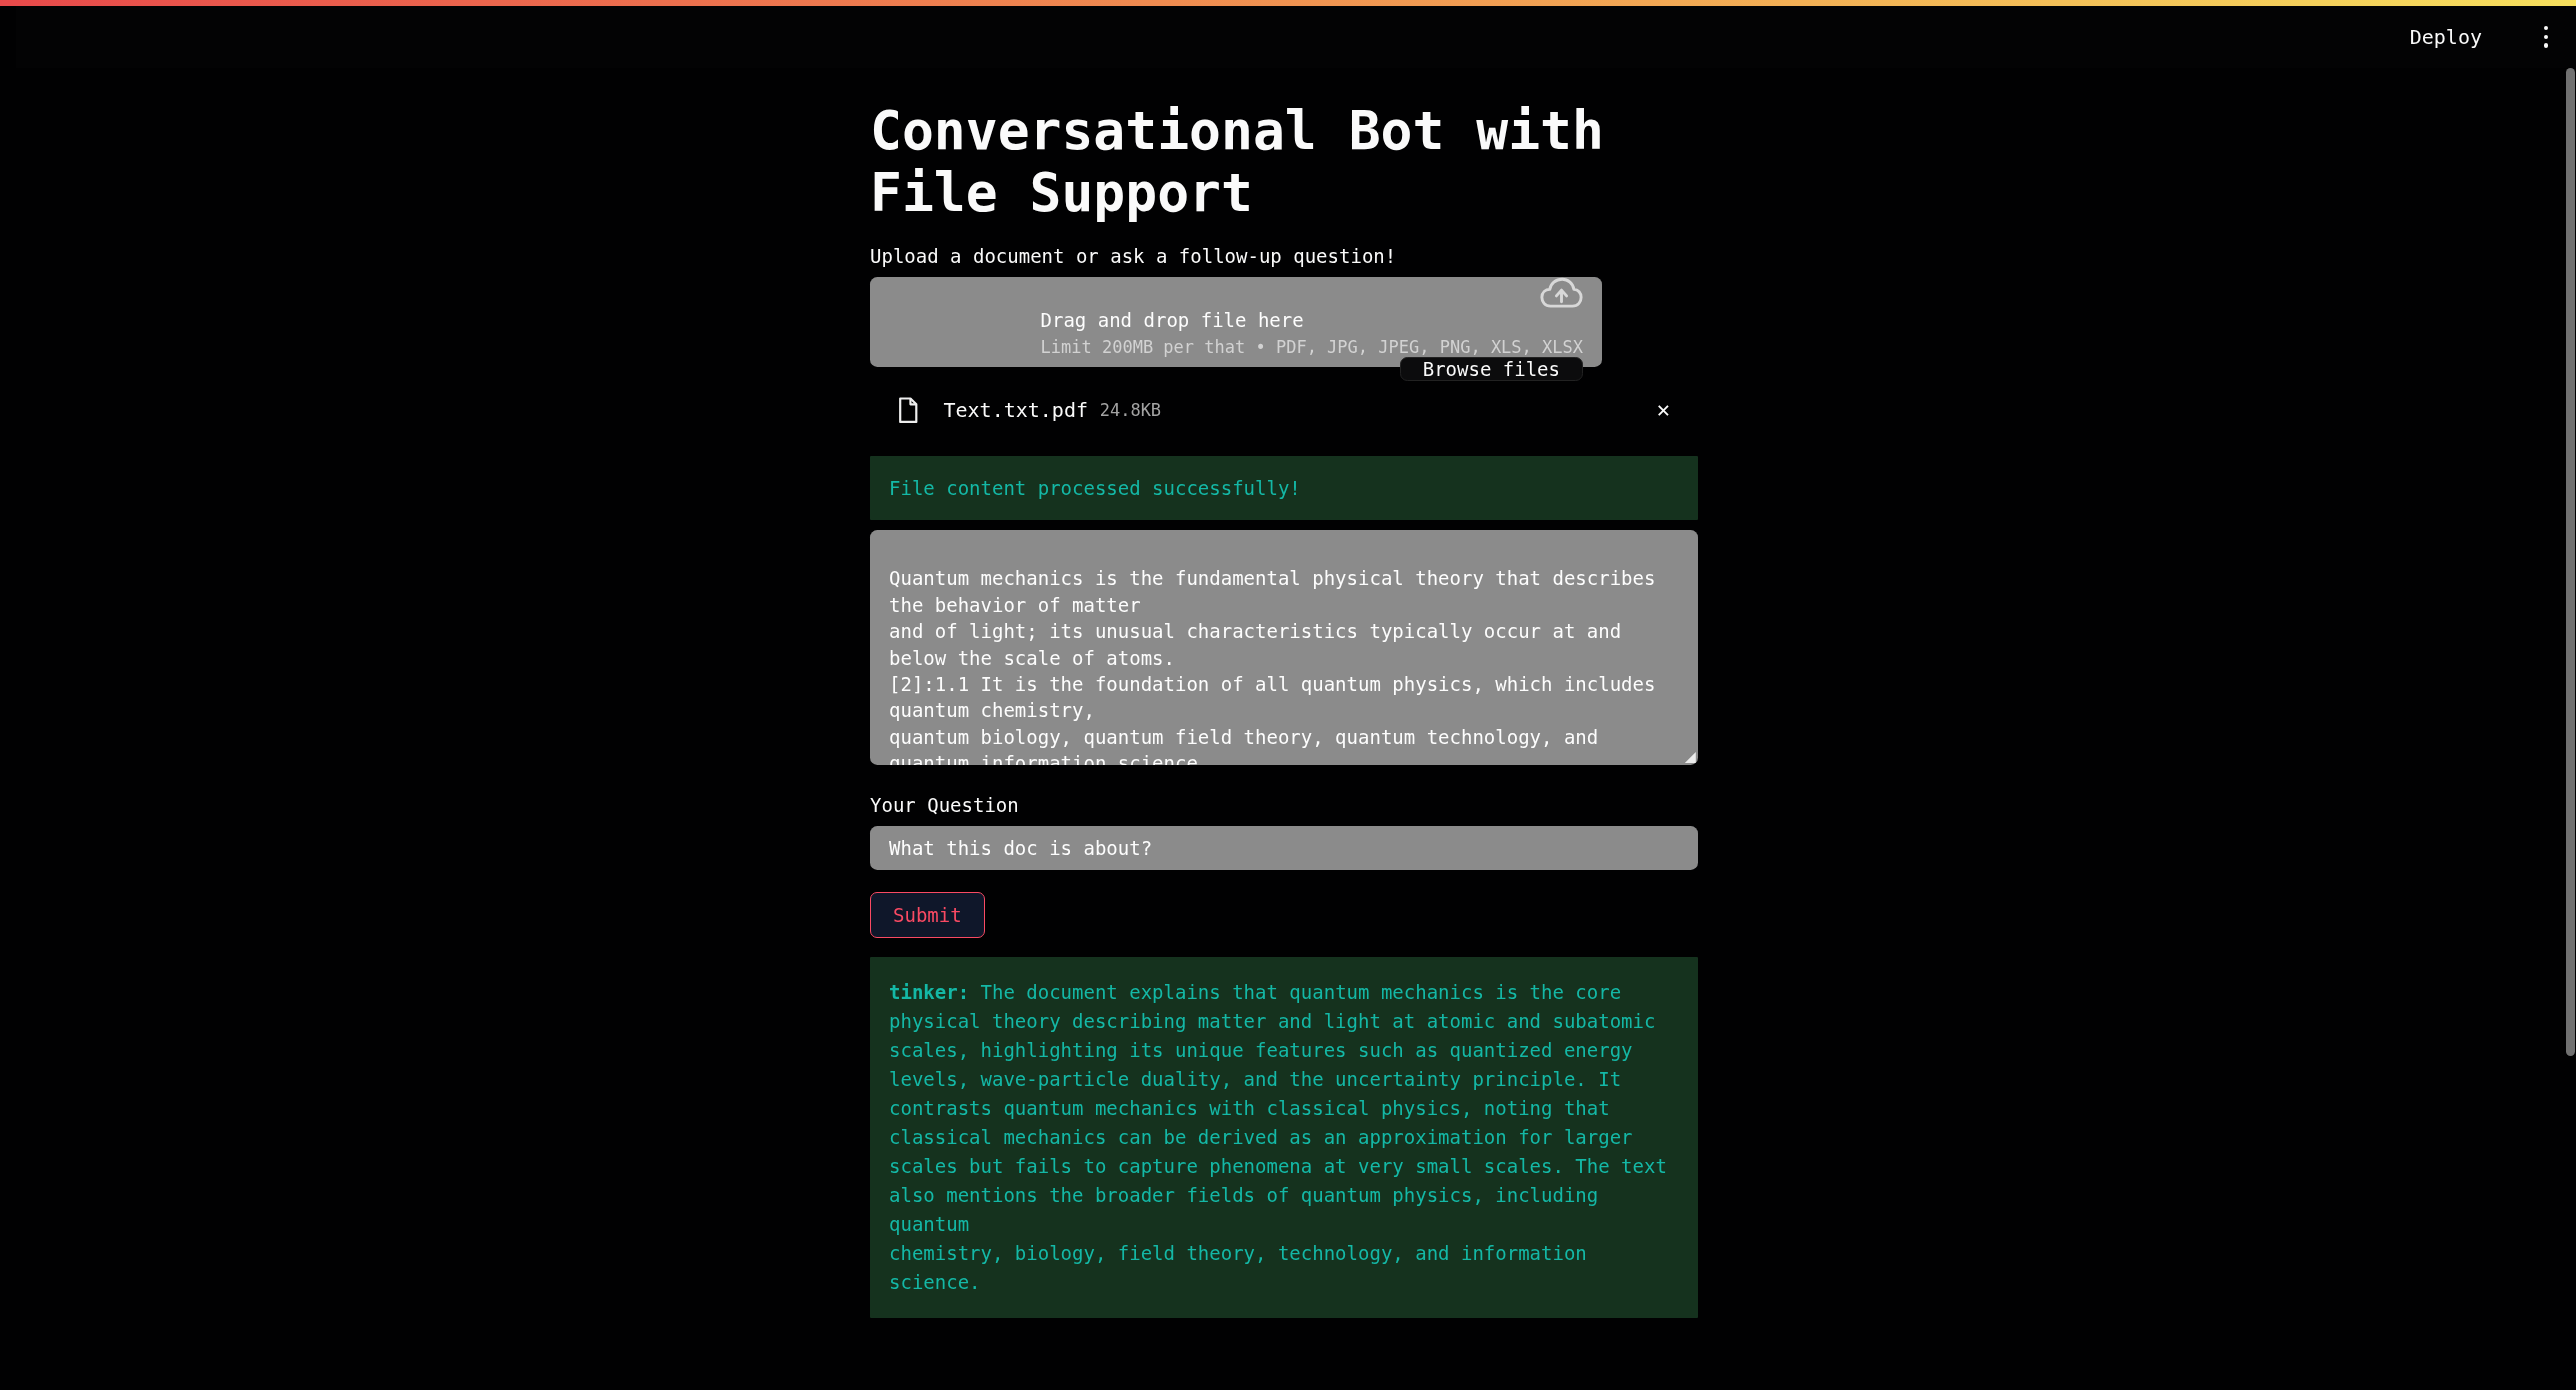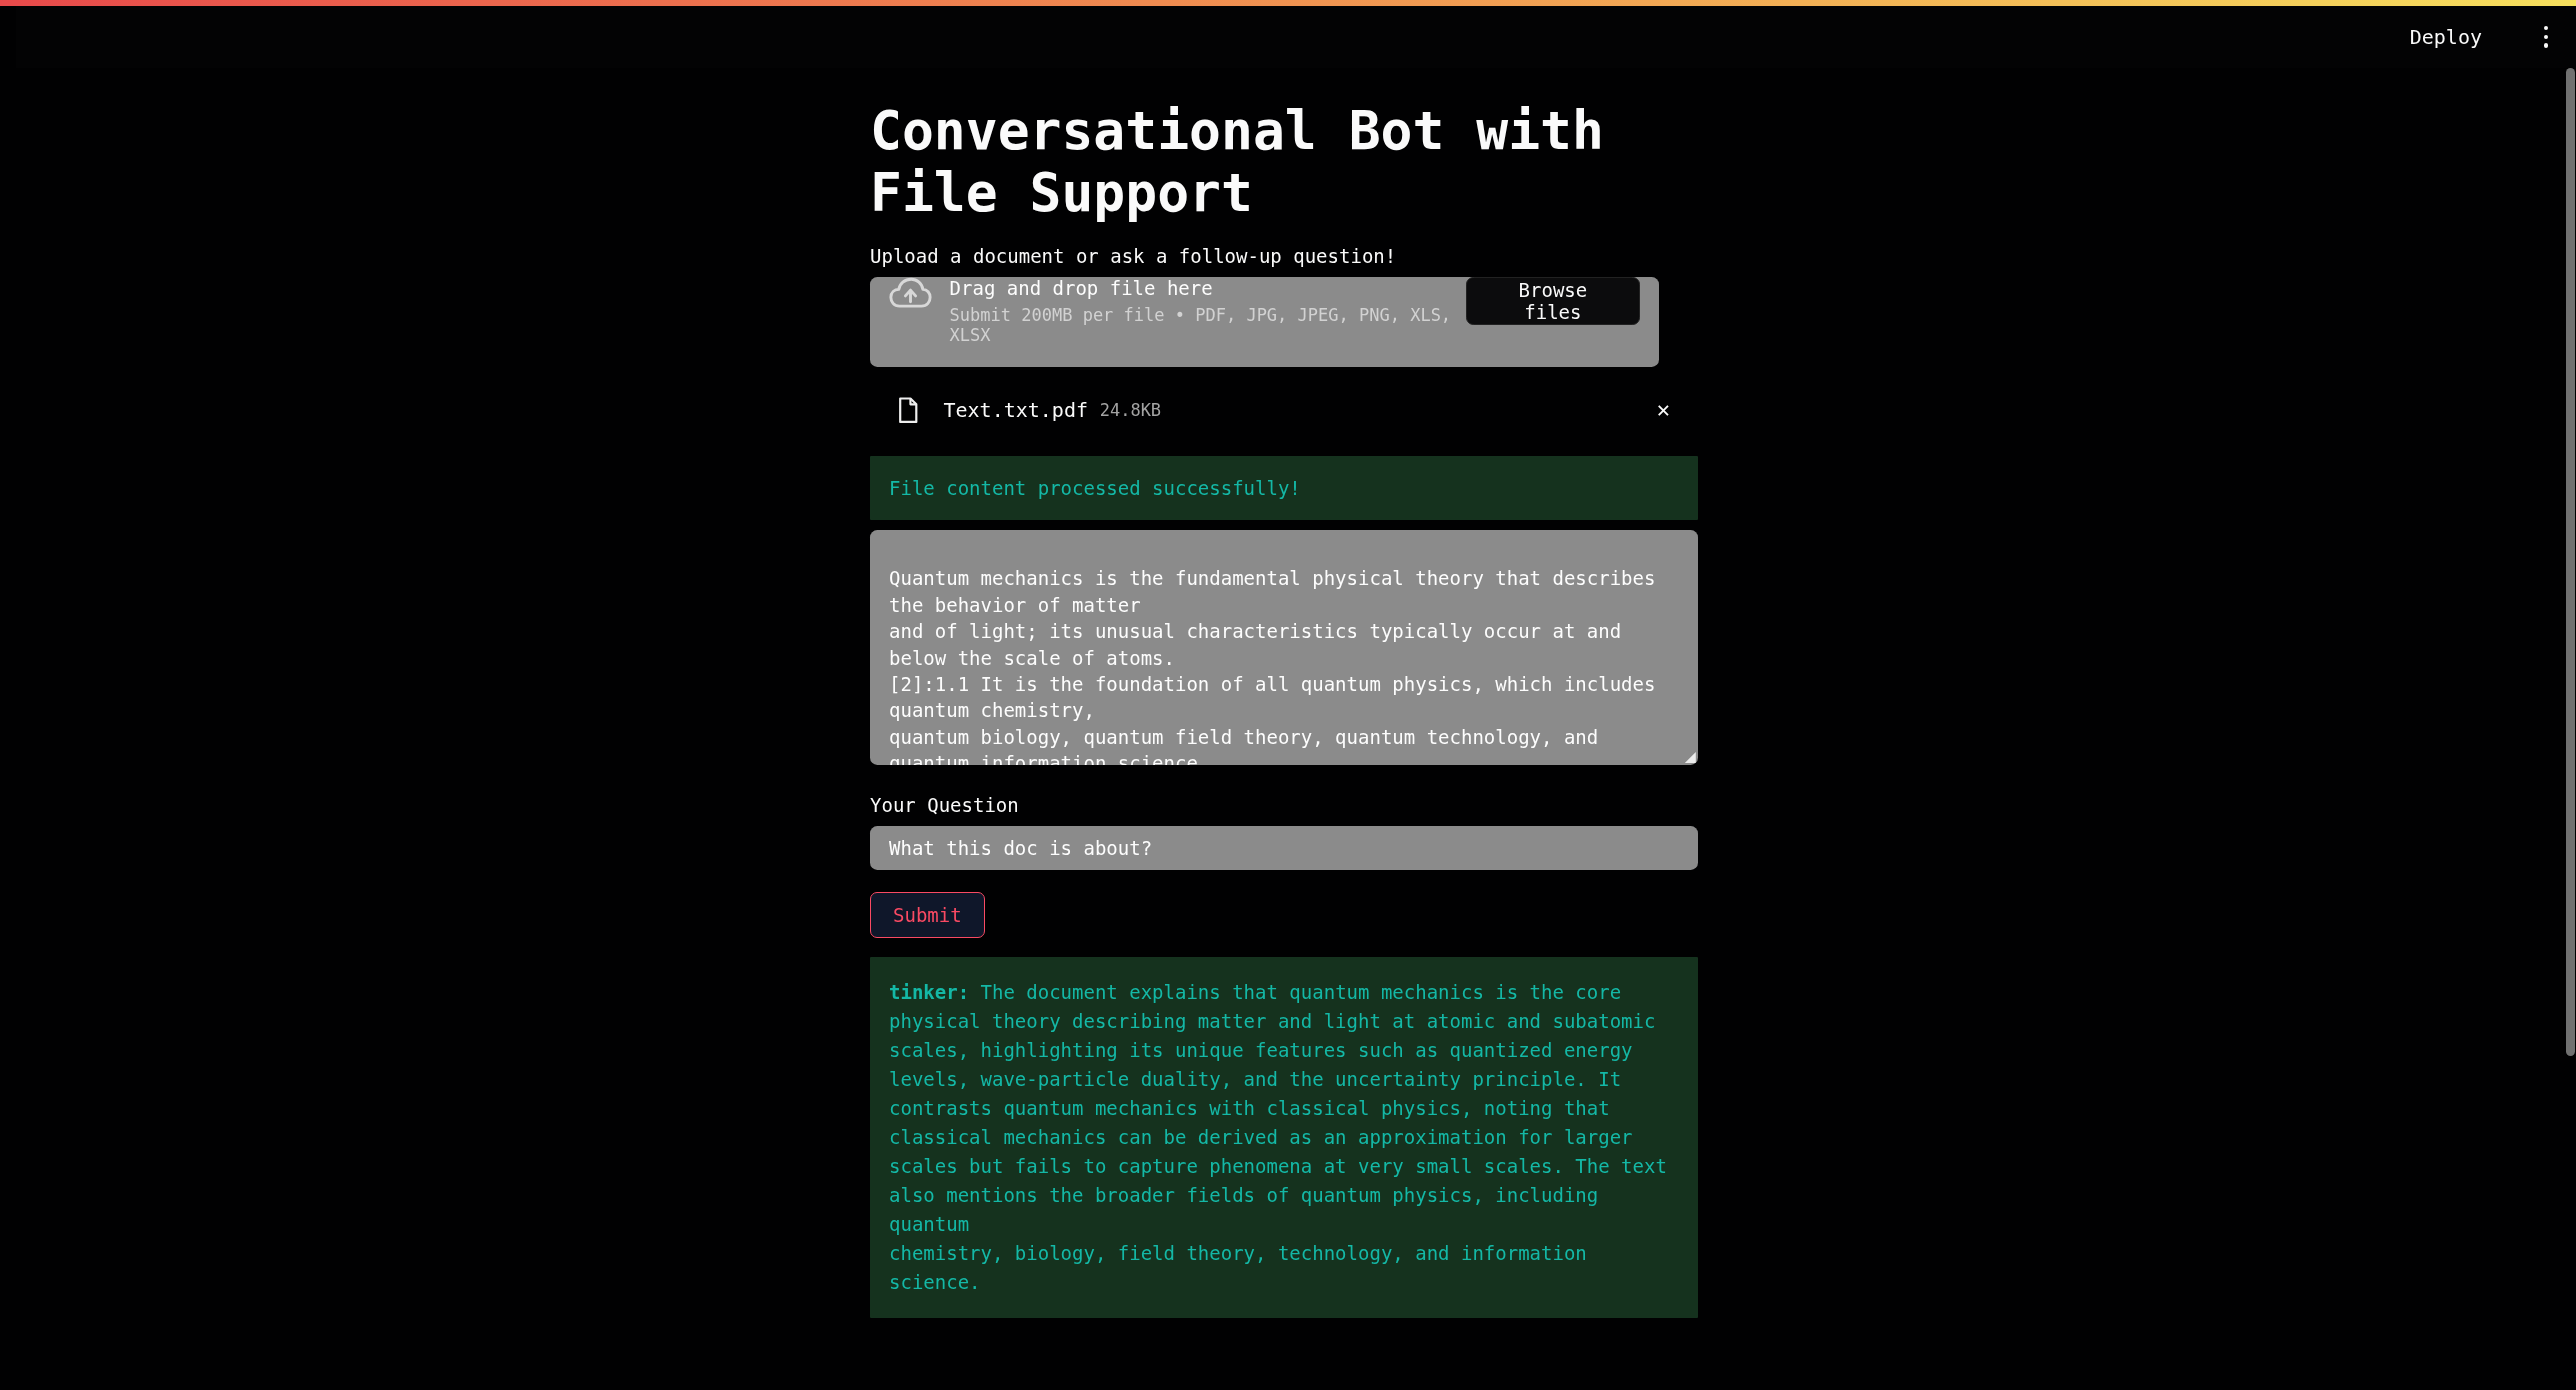--- a/index.html
+++ b/index.html
@@ -22,22 +22,22 @@
     background:#717171; border-radius:5.1px; }
 
   .main-col { position:absolute; top:68px; left:870px; width:828px; }
 
   .page-title { margin-top:32px; color:#fafafa; font-size:53px; line-height:62px;
     font-weight:bold; letter-spacing:0; }
   .page-subtitle { margin-top:20.5px; color:#fafafa; font-size:19px; }
 
   .field-label { margin-top:29px; color:#fafafa; font-size:19px; }
 
-  .dropzone { margin-top:10.3px; width:789px; height:90px; background:#8b8b8b;
-    border-radius:7.3px; display:flex; align-items:flex-start; padding:0 19px; }
+  .dropzone { margin-top:10.3px; width:732px; height:90px; background:#8b8b8b;
+    border-radius:7.3px; display:flex; align-items:flex-end; padding:0 19px;flex-direction:column; }
   .dz-texts { margin-left:17.6px; }
   .dz-title { color:#fdfdfd; font-size:19px; }
   .dz-hint { margin-top:6.6px; color:#d2d2d2; font-size:17px; }
   .browse-btn { margin-left:auto; height:48px; padding:0 22px; background:#0c0c0d;
     color:#fafafa; font-size:19px; font-family:inherit; border:0.7px solid #222;
     border-radius:7.3px; cursor:pointer; }
 
   .file-row { margin-top:19px; width:828px; height:48px; display:flex; align-items:center;
     padding:0 28px;justify-content:space-between; }
   .file-name { margin-left:25px; color:#fafafa; font-size:20px; }
@@ -95,21 +95,21 @@
 
   <div class="dropzone">
     <span>
       <svg width="43" height="32" viewBox="0 0 58 44">
         <path d="M14 40 C6 40 2 34 2 28 C2 21 7 17 13 17 C14 9 21 3 30 3 C38 3 45 9 46 17 C52 17 56 22 56 28 C56 34 52 40 44 40 Z" fill="none" stroke="#d8d8d8" stroke-width="4" stroke-linejoin="round"></path>
         <path d="M29 34 L29 20 M22 26 L29 18 L36 26" fill="none" stroke="#d8d8d8" stroke-width="4" stroke-linecap="round" stroke-linejoin="round"></path>
       </svg>
     </span>
     <div class="dz-texts">
       <div class="dz-title">Drag and drop file here</div>
-      <div class="dz-hint">Submit 200MB per file • PDF, JPG, JPEG, PNG, XLS, XLSX</div>
+      <div class="dz-hint">Limit 200MB per that • PDF, JPG, JPEG, PNG, XLS, XLSX</div>
     </div>
     <button class="browse-btn">Browse files</button>
   </div>
 
   <div class="file-row">
     <span>
       <svg width="20.5" height="26.4" viewBox="0 0 28 36">
         <path d="M3 2 H17 L25 10 V34 H3 Z" fill="none" stroke="#eeeeee" stroke-width="3" stroke-linejoin="round"></path>
         <path d="M17 2 V10 H25" fill="none" stroke="#eeeeee" stroke-width="3" stroke-linejoin="round"></path>
       </svg>

